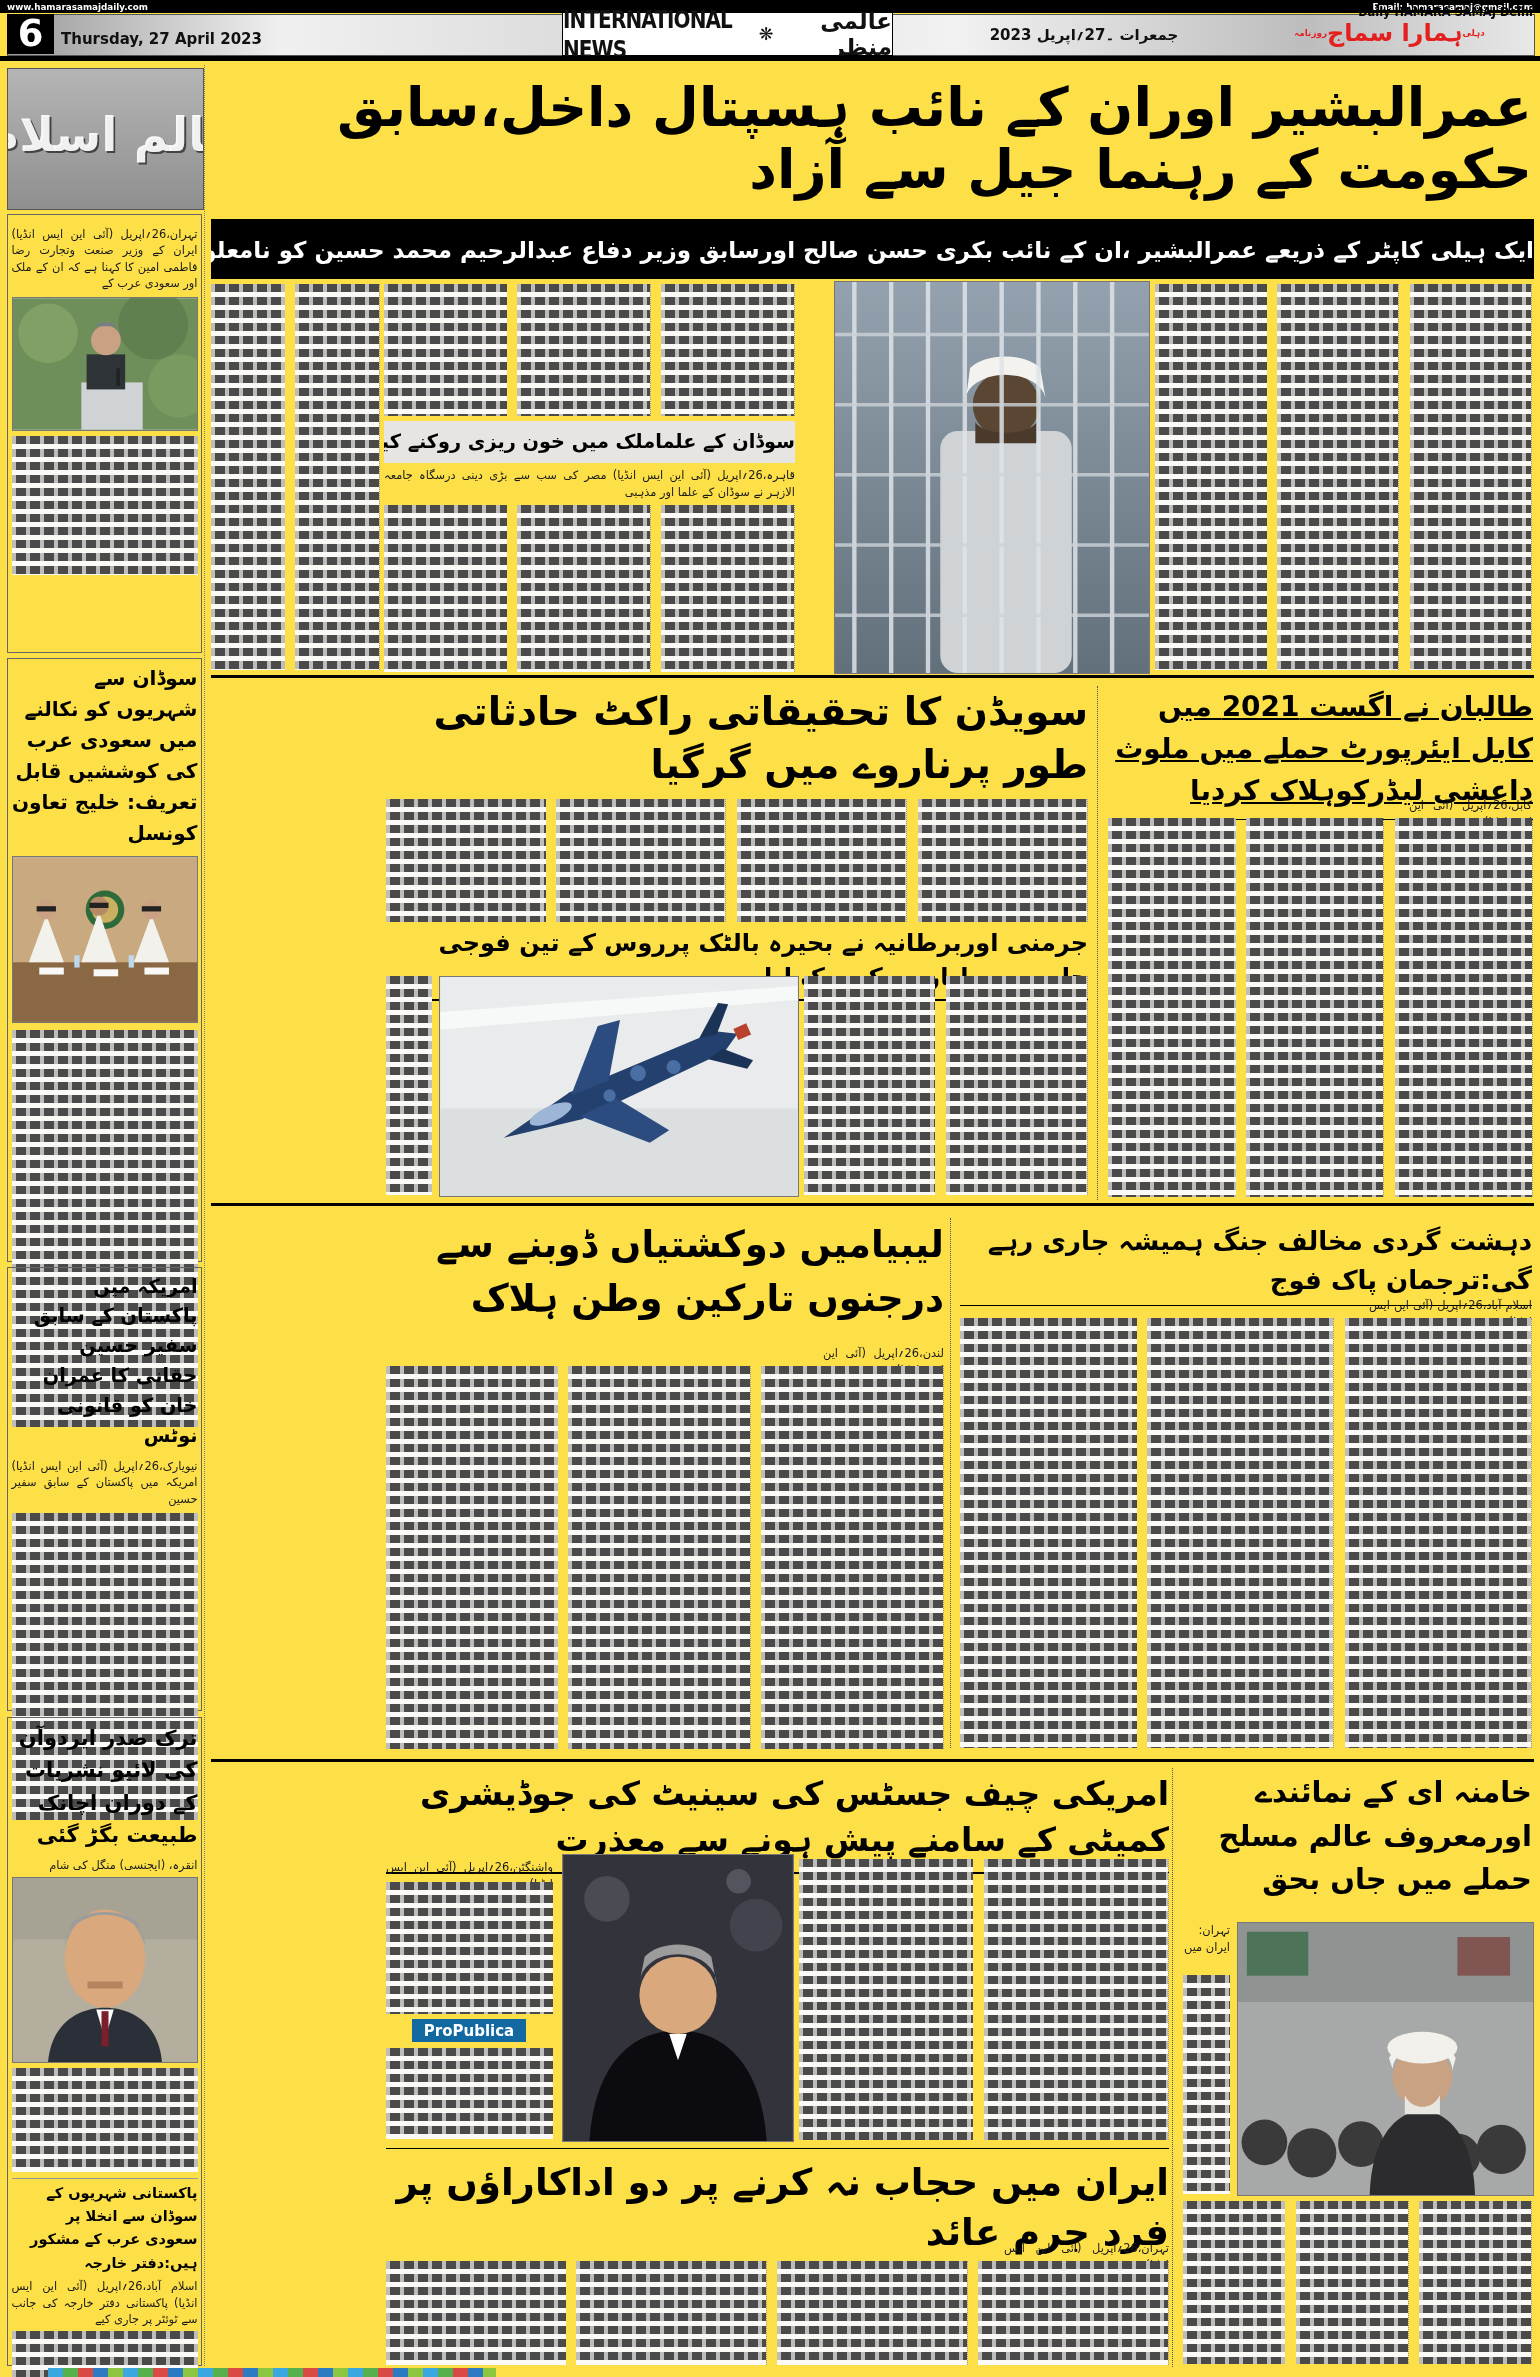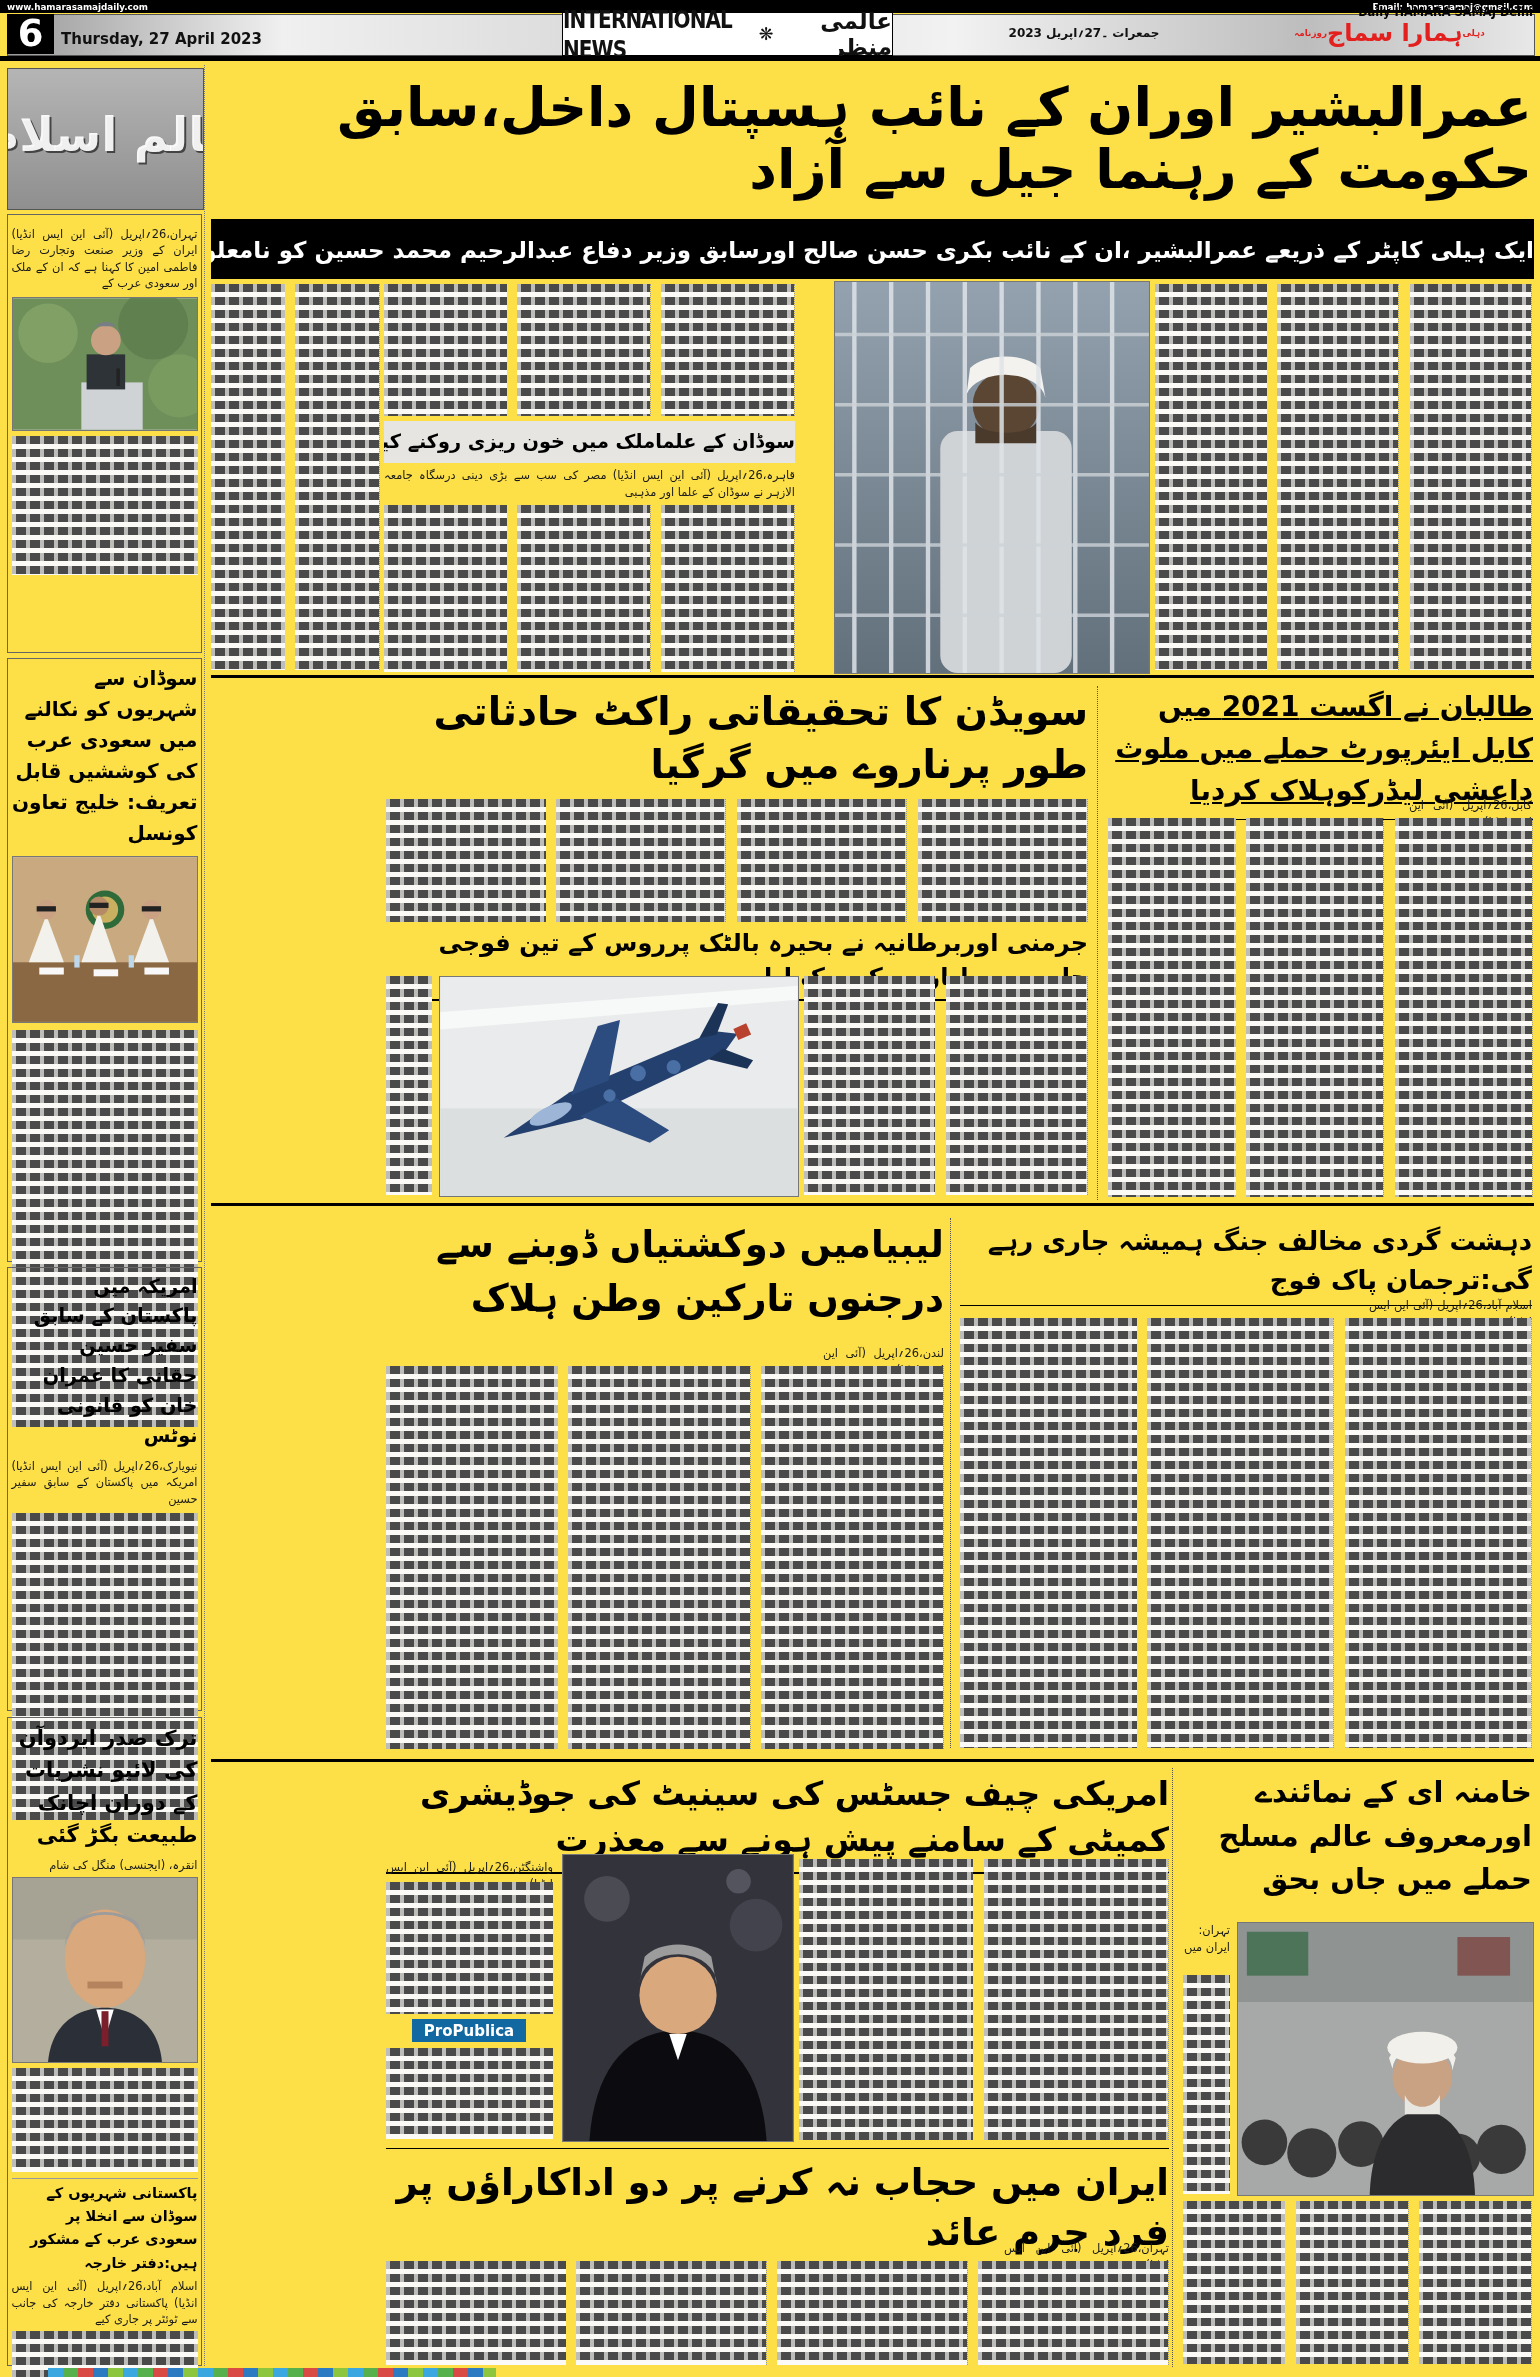--- a/index.html
+++ b/index.html
@@ -39,21 +39,21 @@
     <span style="font-size:37px;font-weight:bold;line-height:40px;">6</span>
   </div>
   <div class="abs" style="left:61px;top:30px;font-size:15px;font-weight:bold;color:#111;">Thursday, 27 April 2023</div>
 
   <div class="abs" style="left:562px;top:12.3px;width:329px;height:42px;background:#fff;border:1.8px solid #000;display:flex;align-items:center;justify-content:center;gap:8.8px;">
     <span style="font-size:20px;font-weight:bold;letter-spacing:-0.9px;transform:scaleY(1.25);">INTERNATIONAL NEWS</span>
     <span style="font-size:17.6px;">❋</span>
     <span class="urdu" style="font-size:23px;font-weight:bold;">عالمی منظر</span>
   </div>
 
-  <div class="abs urdu" style="left:983px;top:26px;width:202px;font-size:12px;font-weight:bold;text-align:center;">جمعرات ۔27؍اپریل 2023</div>
+  <div class="abs urdu" style="left:983px;top:26px;width:202px;font-size:15px;font-weight:bold;text-align:center;">جمعرات ۔27؍اپریل 2023</div>
 
   <div class="abs" style="left:1246px;top:5px;width:287px;height:41px;text-align:right;">
     <div style="font-size:11.4px;font-weight:bold;color:#000;">Daily HAMARA SAMAJ Delhi</div>
     <div style="display:flex;justify-content:center;align-items:center;gap:0;">
       <span class="urdu" style="font-size:8.8px;color:#e3201e;font-weight:bold;">روزنامہ</span>
       <span class="urdu" style="font-size:24px;font-weight:bold;color:#e3201e;">ہمارا سماج</span>
       <span class="urdu" style="font-size:8.8px;color:#e3201e;font-weight:bold;">دہلی</span>
     </div>
   </div>
 

